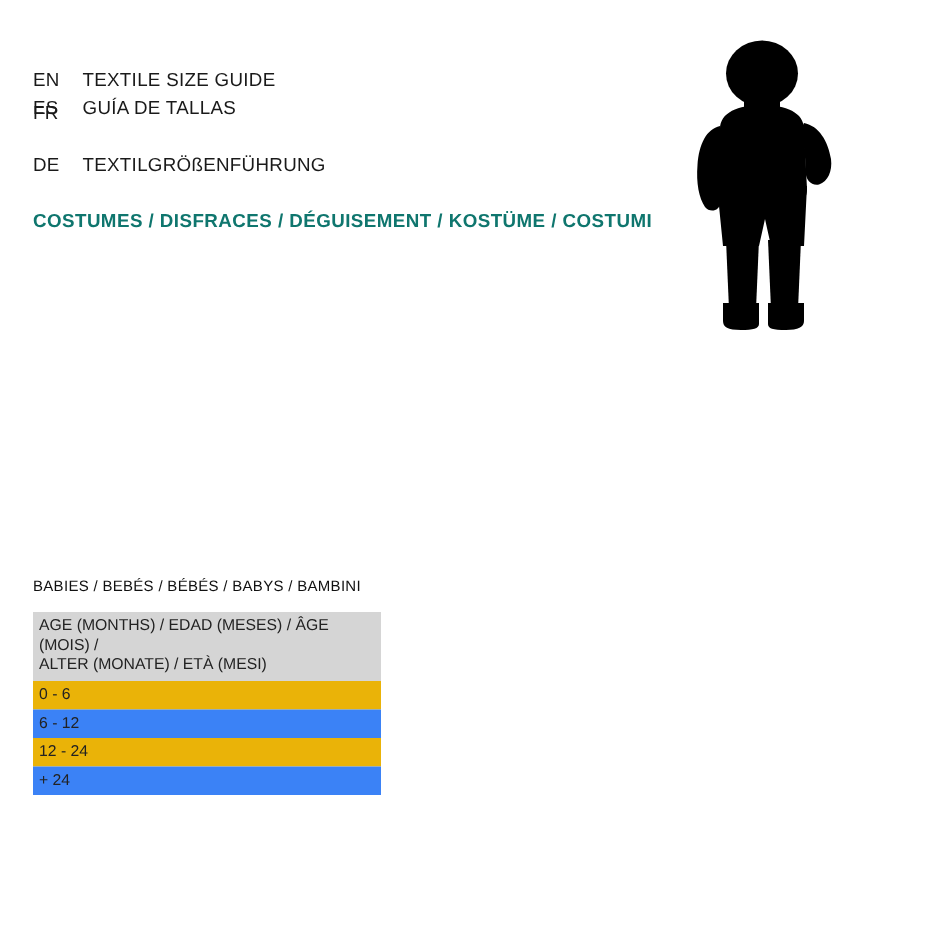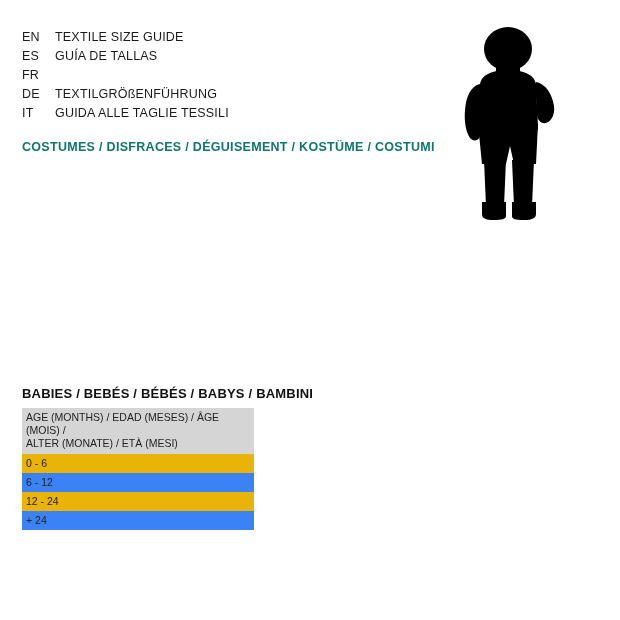--- a/index.html
+++ b/index.html
@@ -37,20 +37,21 @@
     color: #1a1a1a;
   }
   .lang-code {
     width: 33px;
     flex: 0 0 33px;
     font-size: 12.5px;
   }
   .lang-text {
     flex: 1 1 auto;
     font-size: 12.5px;
+    margin-top: 16px;
   }
 
   .costumes-line {
     position: absolute;
     left: 22px;
     top: 140px;
     font-size: 12.5px;
     font-weight: bold;
     letter-spacing: 0.3px;
     color: #0f766e;
@@ -67,22 +68,22 @@
   }
   .figure-wrap svg {
     display: block;
   }
 
   
   .table-title {
     position: absolute;
     left: 22px;
     top: 386px;
-    font-size: 13px;
-    font-weight: bold;
+    font-size: 10px;
+    font-weight: normal;
     letter-spacing: 0.2px;
     color: #111111;
     white-space: nowrap;
   }
   .size-table {
     position: absolute;
     left: 22px;
     top: 408px;
     width: 232px;
     border-collapse: collapse;
@@ -121,24 +122,20 @@
     <div class="lang-row">
       <span class="lang-code">ES</span>
       <span class="lang-text">GUÍA DE TALLAS</span>
     </div>
     <div class="lang-row">
       <span class="lang-code">FR</span>
     </div>
     <div class="lang-row">
       <span class="lang-code">DE</span>
       <span class="lang-text">TEXTILGRÖßENFÜHRUNG</span>
-    </div>
-    <div class="lang-row">
-      <span class="lang-code">IT</span>
-      <span class="lang-text">GUIDA ALLE TAGLIE TESSILI</span>
     </div>
   </div>
 
   <div class="costumes-line">COSTUMES / DISFRACES / DÉGUISEMENT / KOSTÜME / COSTUMI</div>
 
   <div class="figure-wrap">
     <svg width="160" height="220" viewBox="0 0 160 220" xmlns="http://www.w3.org/2000/svg" aria-hidden="true">
       <g fill="#000000">
 
         <ellipse cx="68" cy="29" rx="24" ry="22"></ellipse>

